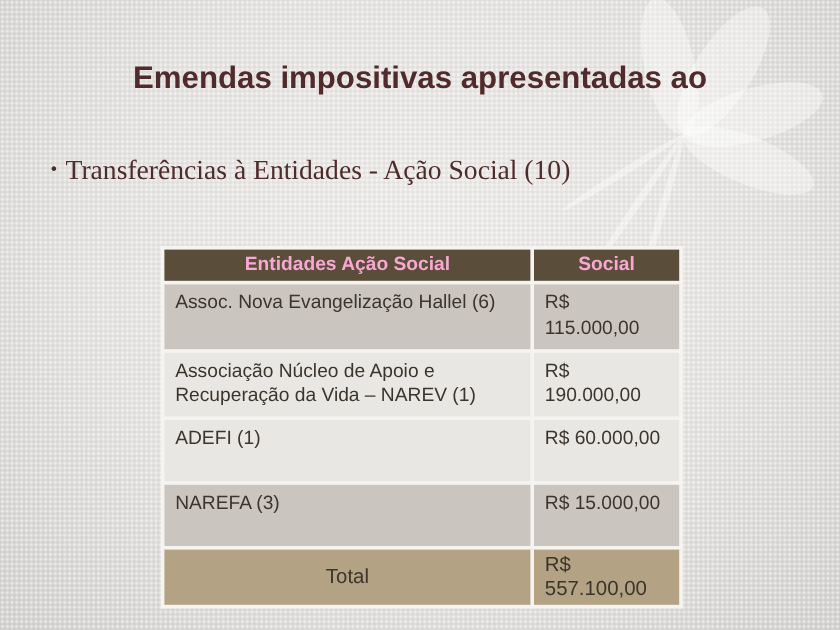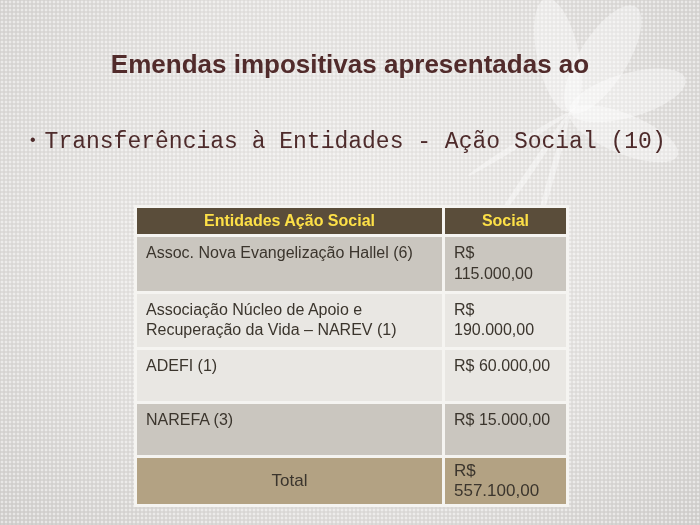--- a/index.html
+++ b/index.html
@@ -43,23 +43,23 @@
     font-weight: bold;
     line-height: 1.3;
     color: #512b2b;
     letter-spacing: 0px;
     margin-top: 24px;
   }
 
   .bullet-line {
     position: absolute;
     top: 129px;
-    left: 28px;
+    left: 42px;
     width: 640px;
-    font-family: Liberation Mono, monospace;
+    font-family: Liberation Serif, serif;
     font-size: 23px;
     color: #4e2b2b;
     white-space: nowrap;
   }
   .bullet-marker {
     font-size: 16px;
     vertical-align: 3px;
     margin-right: 7px;
   }
 
@@ -75,21 +75,21 @@
   }
   table.entities col.c-entity { width: 308px; }
   table.entities col.c-value  { width: 124px; }
 
   table.entities th, table.entities td {
     border: 3px solid #f5f4f1;
   }
 
   table.entities thead th {
     background: #5a4d3a;
-    color: #fde047;
+    color: #f9a8d4;
     font-weight: bold;
     font-size: 16px;
     text-align: center;
     height: 20px;
     padding: 3px 6px;
   }
 
   table.entities tbody td {
     vertical-align: top;
     padding: 6px 9px;

